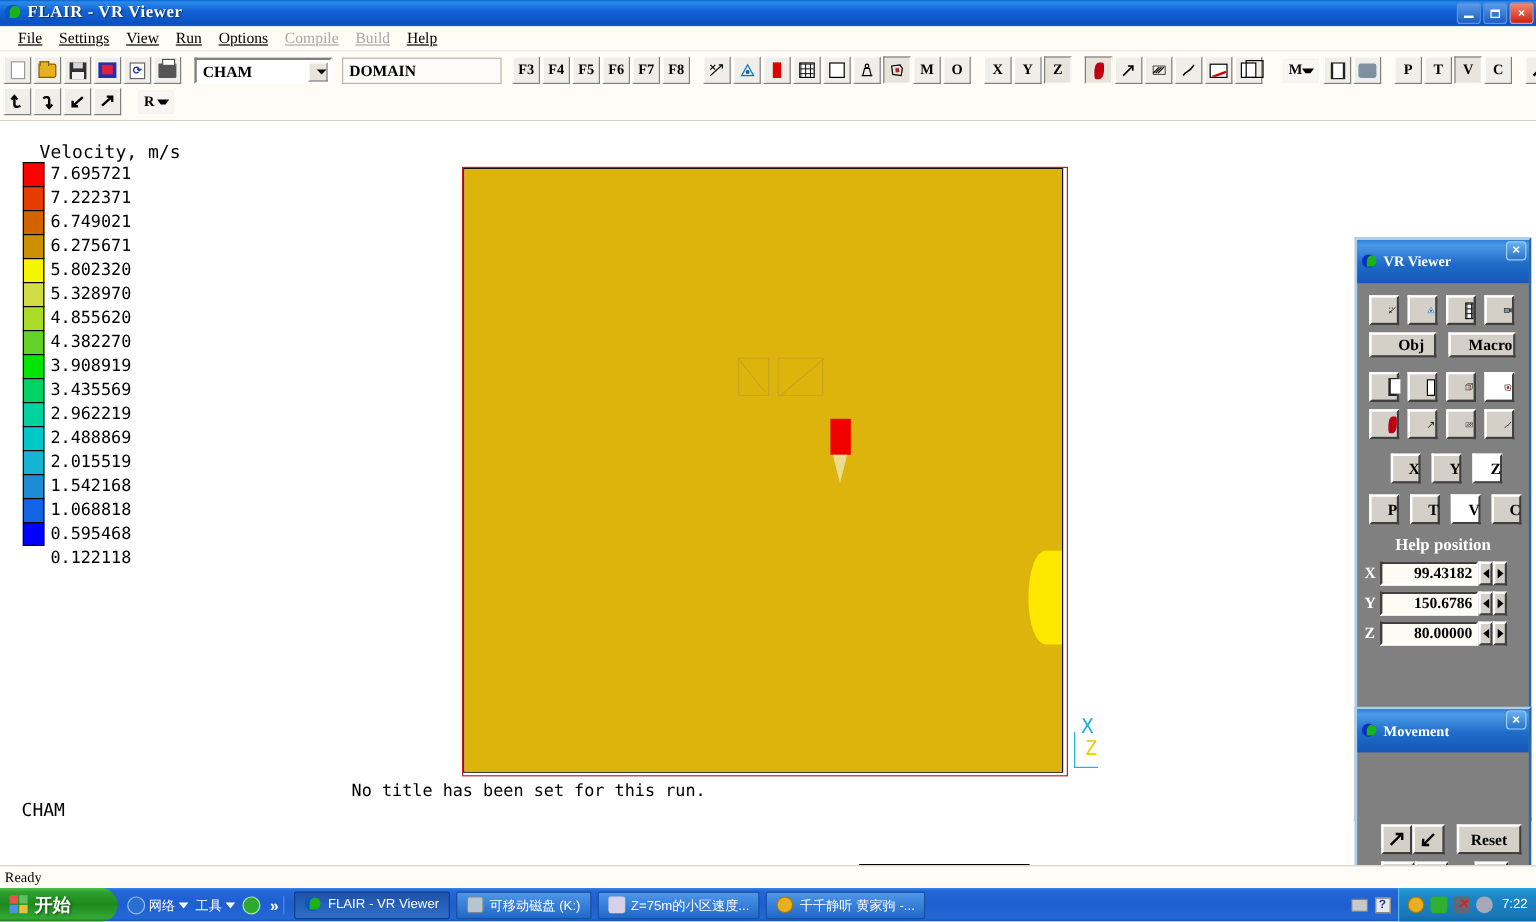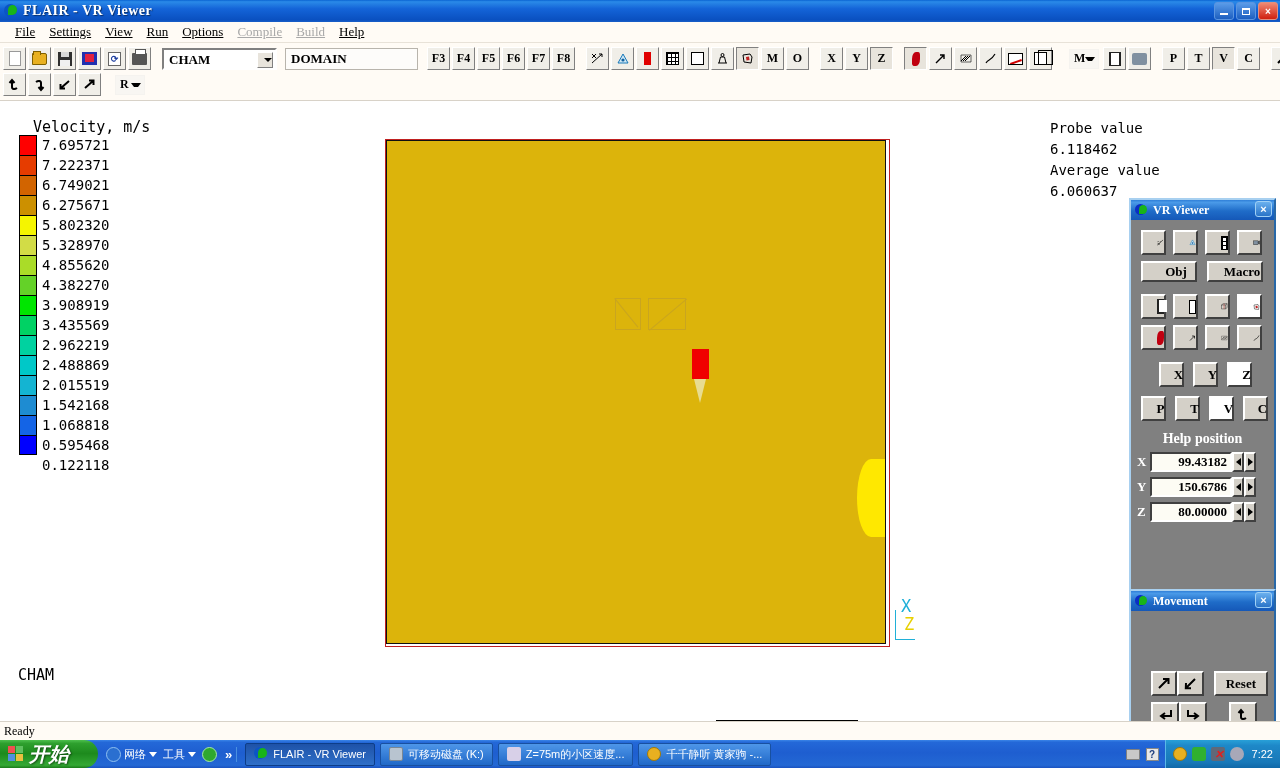--- a/index.html
+++ b/index.html
@@ -175,21 +175,21 @@
   .flair-label {
     position:absolute; left:18px; top:565px;
     font-family:"DejaVu Sans Mono",monospace; font-size:15px; color:#000;
   }
   .probe-panel { position:absolute; left:1050px; top:17px; font-family:"DejaVu Sans Mono",monospace;
                  font-size:14px; color:#000; line-height:21px; }
 
   
   .dlg { position:absolute; background:#808080; border:2px solid; border-color:#a8d0f0 #2868a8 #2868a8 #a8d0f0; }
   .dlg-title {
-    height:20px; background:linear-gradient(to bottom,#2f7fd8 0%,#4a9ae8 12%,#1f6cc8 55%,#1558b8 100%);
+    height:36px; background:linear-gradient(to bottom,#2f7fd8 0%,#4a9ae8 12%,#1f6cc8 55%,#1558b8 100%);
     display:flex; align-items:center; position:relative;
   }
   .dlg-ticon { width:13px; height:13px; margin-left:4px; margin-right:5px; position:relative; }
   .dlg-ticon .d1 { position:absolute; left:0; top:0; width:11px; height:11px; border-radius:50%; background:#0b2ec4; }
   .dlg-ticon .d2 { position:absolute; left:4px; top:1px; width:8px; height:9px; border-radius:50% 50% 50% 0; background:#18b418; }
   .dlg-tlabel { color:#fff; font-family:"Liberation Serif",serif; font-weight:bold; font-size:12px; }
   .dlg-close {
     position:absolute; right:2px; top:1px; width:17px; height:16px; border-radius:3px;
     background:linear-gradient(to bottom,#6ab0ee,#2a74c8); border:1px solid #9fd0f5;
     color:#fff; font-size:11px; font-weight:bold; display:flex;align-items:center;justify-content:center;
@@ -259,22 +259,22 @@
   .start-btn {
     width:98px; height:28px; position:relative;
     background:linear-gradient(to bottom,#4ec04e 0%,#2ea02e 12%,#1d8a1d 48%,#34a834 90%,#1a7a1a 100%);
     border-radius:0 14px 14px 0;
     display:flex; align-items:center; padding-left:8px;
   }
   .start-flag { width:16px;height:16px;position:relative;margin-right:5px;flex:0 0 auto;}
   .start-flag i { position:absolute; width:7px; height:7px; }
   .sf1{left:0;top:0;background:#f05050;} .sf2{left:8px;top:0;background:#60c060;}
   .sf3{left:0;top:8px;background:#5090e0;} .sf4{left:8px;top:8px;background:#e8c040;}
-  .start-text { color:#fff; font-family:"Liberation Serif",serif; font-style:italic; font-weight:bold;
-                font-size:20px; text-shadow:1px 1px 2px rgba(0,0,0,.5); }
+  .start-text { color:#fff; font-family:"Liberation Serif",serif; font-weight:bold;
+                font-size:15px; text-shadow:1px 1px 2px rgba(0,0,0,.5); }
   .qlaunch { display:flex; align-items:center; margin-left:8px; gap:6px; padding-right:4px;
              border-right:1px solid #4a90e0; }
   .ql-item { display:flex; align-items:center; color:#fff; font-size:11px; gap:3px; }
   .ql-icon { width:15px;height:15px;border-radius:50%; }
   .tri-down { border-left:4px solid transparent;border-right:4px solid transparent;border-top:5px solid #fff; }
   .chev { color:#fff; font-size:13px; font-weight:bold; margin-left:2px; }
 
   .taskbtns { display:flex; align-items:center; margin-left:8px; gap:5px; flex:1 1 auto; }
   .taskbtn {
     height:23px; display:flex; align-items:center; gap:5px; padding:0 8px; border-radius:2px;
@@ -549,28 +549,23 @@
       </div>
     </div>
 
     <div class="axis-ind">
       <div class="axis-l1"></div>
       <div class="axis-l2"></div>
       <div class="axis-x">X</div>
       <div class="axis-z">Z</div>
     </div>
 
+    <div class="run-title">No title has been set for this run.</div>
     <div class="flair-label">CHAM</div>
 
-    <div class="probe-panel">
-      <div>Probe value</div>
-      <div>6.118462</div>
-      <div>Average value</div>
-      <div>6.060637</div>
-    </div>
 
     <div class="dlg" style="left:1129px; top:97px; width:147px; height:486px;">
       <div class="dlg-title">
         <span class="dlg-ticon">
             <i class="d1"></i>
             <i class="d2"></i>
           </span>
         <span class="dlg-tlabel">VR Viewer</span>
         <span class="dlg-close">×</span>
       </div>

